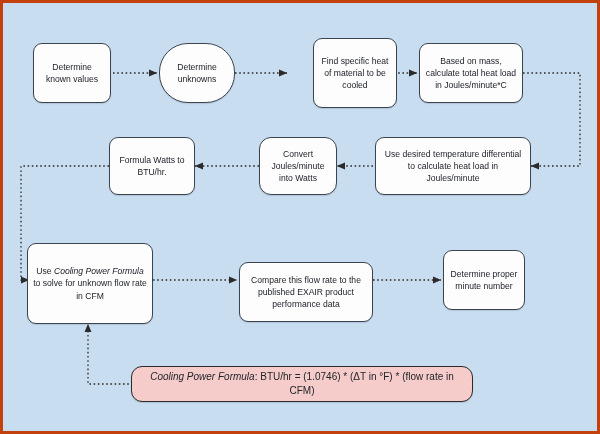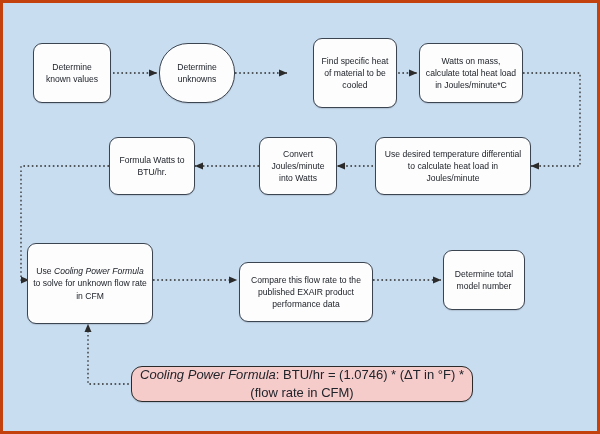--- a/index.html
+++ b/index.html
@@ -38,21 +38,21 @@
     color: #20242b;
     font-size: 8.6px;
     line-height: 1.42;
     padding: 3px 5px;
     box-shadow: 0 1px 1px rgba(0,0,0,0.12);
   }
   .node.formula {
     background: #f6ccca;
     border: 1.6px solid #2b2b2b;
     border-radius: 11px;
-    font-size: 13px;
+    font-size: 10px;
   }
   .node .txt {
     display: block;
     width: 100%;
   }
   .em { font-style: italic; }
 </style>
 </head>
 <body>
 
@@ -84,44 +84,44 @@
 
   <div class="node" style="left:156px; top:40px; width:76px; height:60px;border-radius:29px;">
     <span class="txt">Determine unknowns</span>
   </div>
 
   <div class="node" style="left:286px; top:35px; width:84px; height:70px;margin-left:24px;">
     <span class="txt">Find specific heat of material to be cooled</span>
   </div>
 
   <div class="node" style="left:416px; top:40px; width:104px; height:60px;">
-    <span class="txt">Watts on mass, calculate total heat load in Joules/minute*C</span>
+    <span class="txt">Based on mass, calculate total heat load in Joules/minute*C</span>
   </div>
 
   <div class="node" style="left:372px; top:134px; width:156px; height:58px;">
     <span class="txt">Use desired temperature differential to calculate heat load in Joules/minute</span>
   </div>
 
-  <div class="node" style="left:256px; top:134px; width:78px; height:58px;">
+  <div class="node" style="left:256px; top:134px; width:78px; height:58px;border-radius:12px;">
     <span class="txt">Convert Joules/minute into Watts</span>
   </div>
 
   <div class="node" style="left:106px; top:134px; width:86px; height:58px;">
     <span class="txt">Formula Watts to BTU/hr.</span>
   </div>
 
   <div class="node" style="left:24px; top:240px; width:126px; height:81px;">
     <span class="txt"><span>Use </span><span class="em">Cooling Power Formula</span><span> to solve for unknown flow rate in CFM</span></span>
   </div>
 
   <div class="node" style="left:236px; top:247px; width:134px; height:60px;margin-top:12px;">
     <span class="txt">Compare this flow rate to the published EXAIR product performance data</span>
   </div>
 
   <div class="node" style="left:440px; top:247px; width:82px; height:60px;">
-    <span class="txt">Determine total model number</span>
+    <span class="txt">Determine proper minute number</span>
   </div>
 
   <div class="node formula" style="left:128px; top:363px; width:342px; height:36px;">
     <span class="txt"><span class="em">Cooling Power Formula</span><span>: </span><span>BTU/hr = (1.0746) * (ΔT in °F) * (flow rate in CFM)</span></span>
   </div>
 
 </div>
 
 </body></html>

